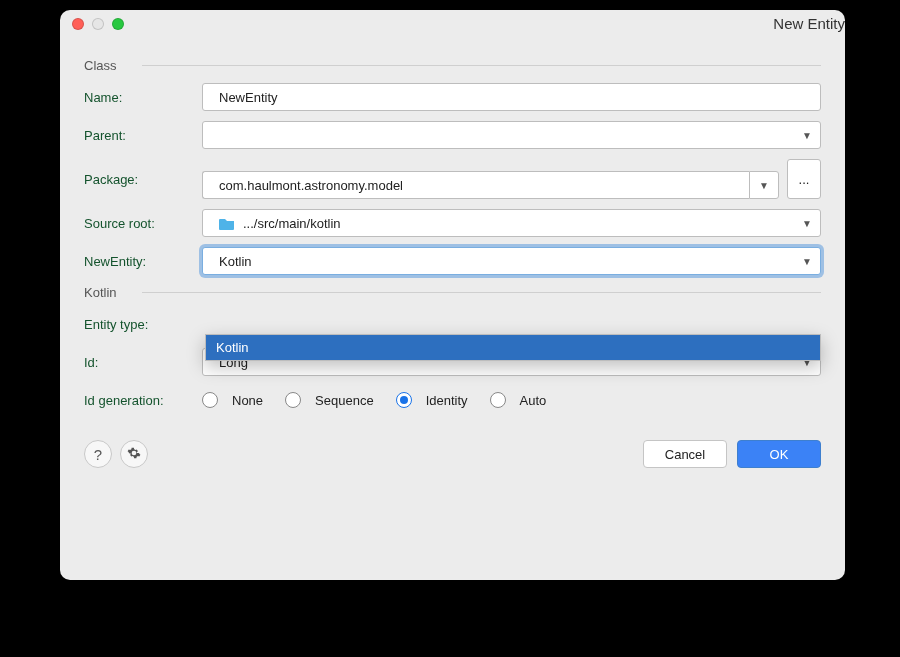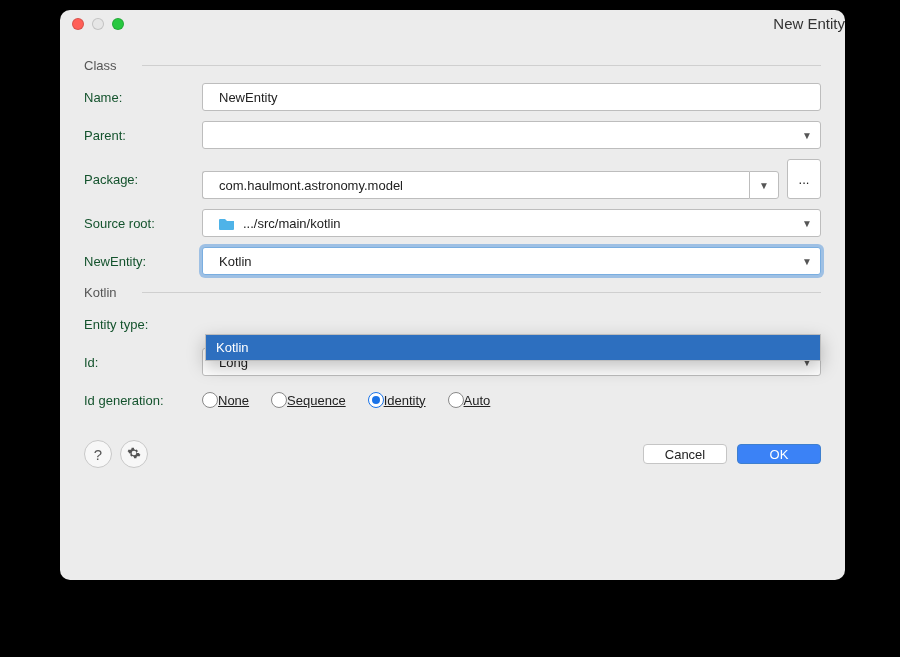--- a/index.html
+++ b/index.html
@@ -162,22 +162,21 @@
     color:#fff;
   }
   .radios {
     display:flex;
     gap: 22px;
     align-items:center;
   }
   .radio {
     display:flex;
     align-items:center;
-    gap:0;
-    text-decoration:underline;
+    gap:14px;
   }
   .radio .circle {
     width:16px;height:16px;border-radius:50%;
     border:1px solid #888;
     background:#fff;
     display:flex;align-items:center;justify-content:center;
   }
   .radio.checked .circle {
     border-color:#1a73e8;
   }
@@ -194,21 +193,21 @@
   .icon-btn {
     width:28px;height:28px;border-radius:50%;
     border:1px solid #c8c8c8;
     background:#f7f7f7;
     display:flex;align-items:center;justify-content:center;
     margin-right:8px;
     color:#555;
   }
   .spacer { flex:1 1 auto; }
   .btn {
-    min-width:84px;height:20px;
+    min-width:84px;height:28px;
     border:1px solid #c5c5c5;
     border-radius:4px;
     background:#fff;
     display:flex;align-items:center;justify-content:center;
     margin-left:10px;
   }
   .btn.primary {
     background:#3b82f6;
     border-color:#3e7fce;
     color:#fff;

